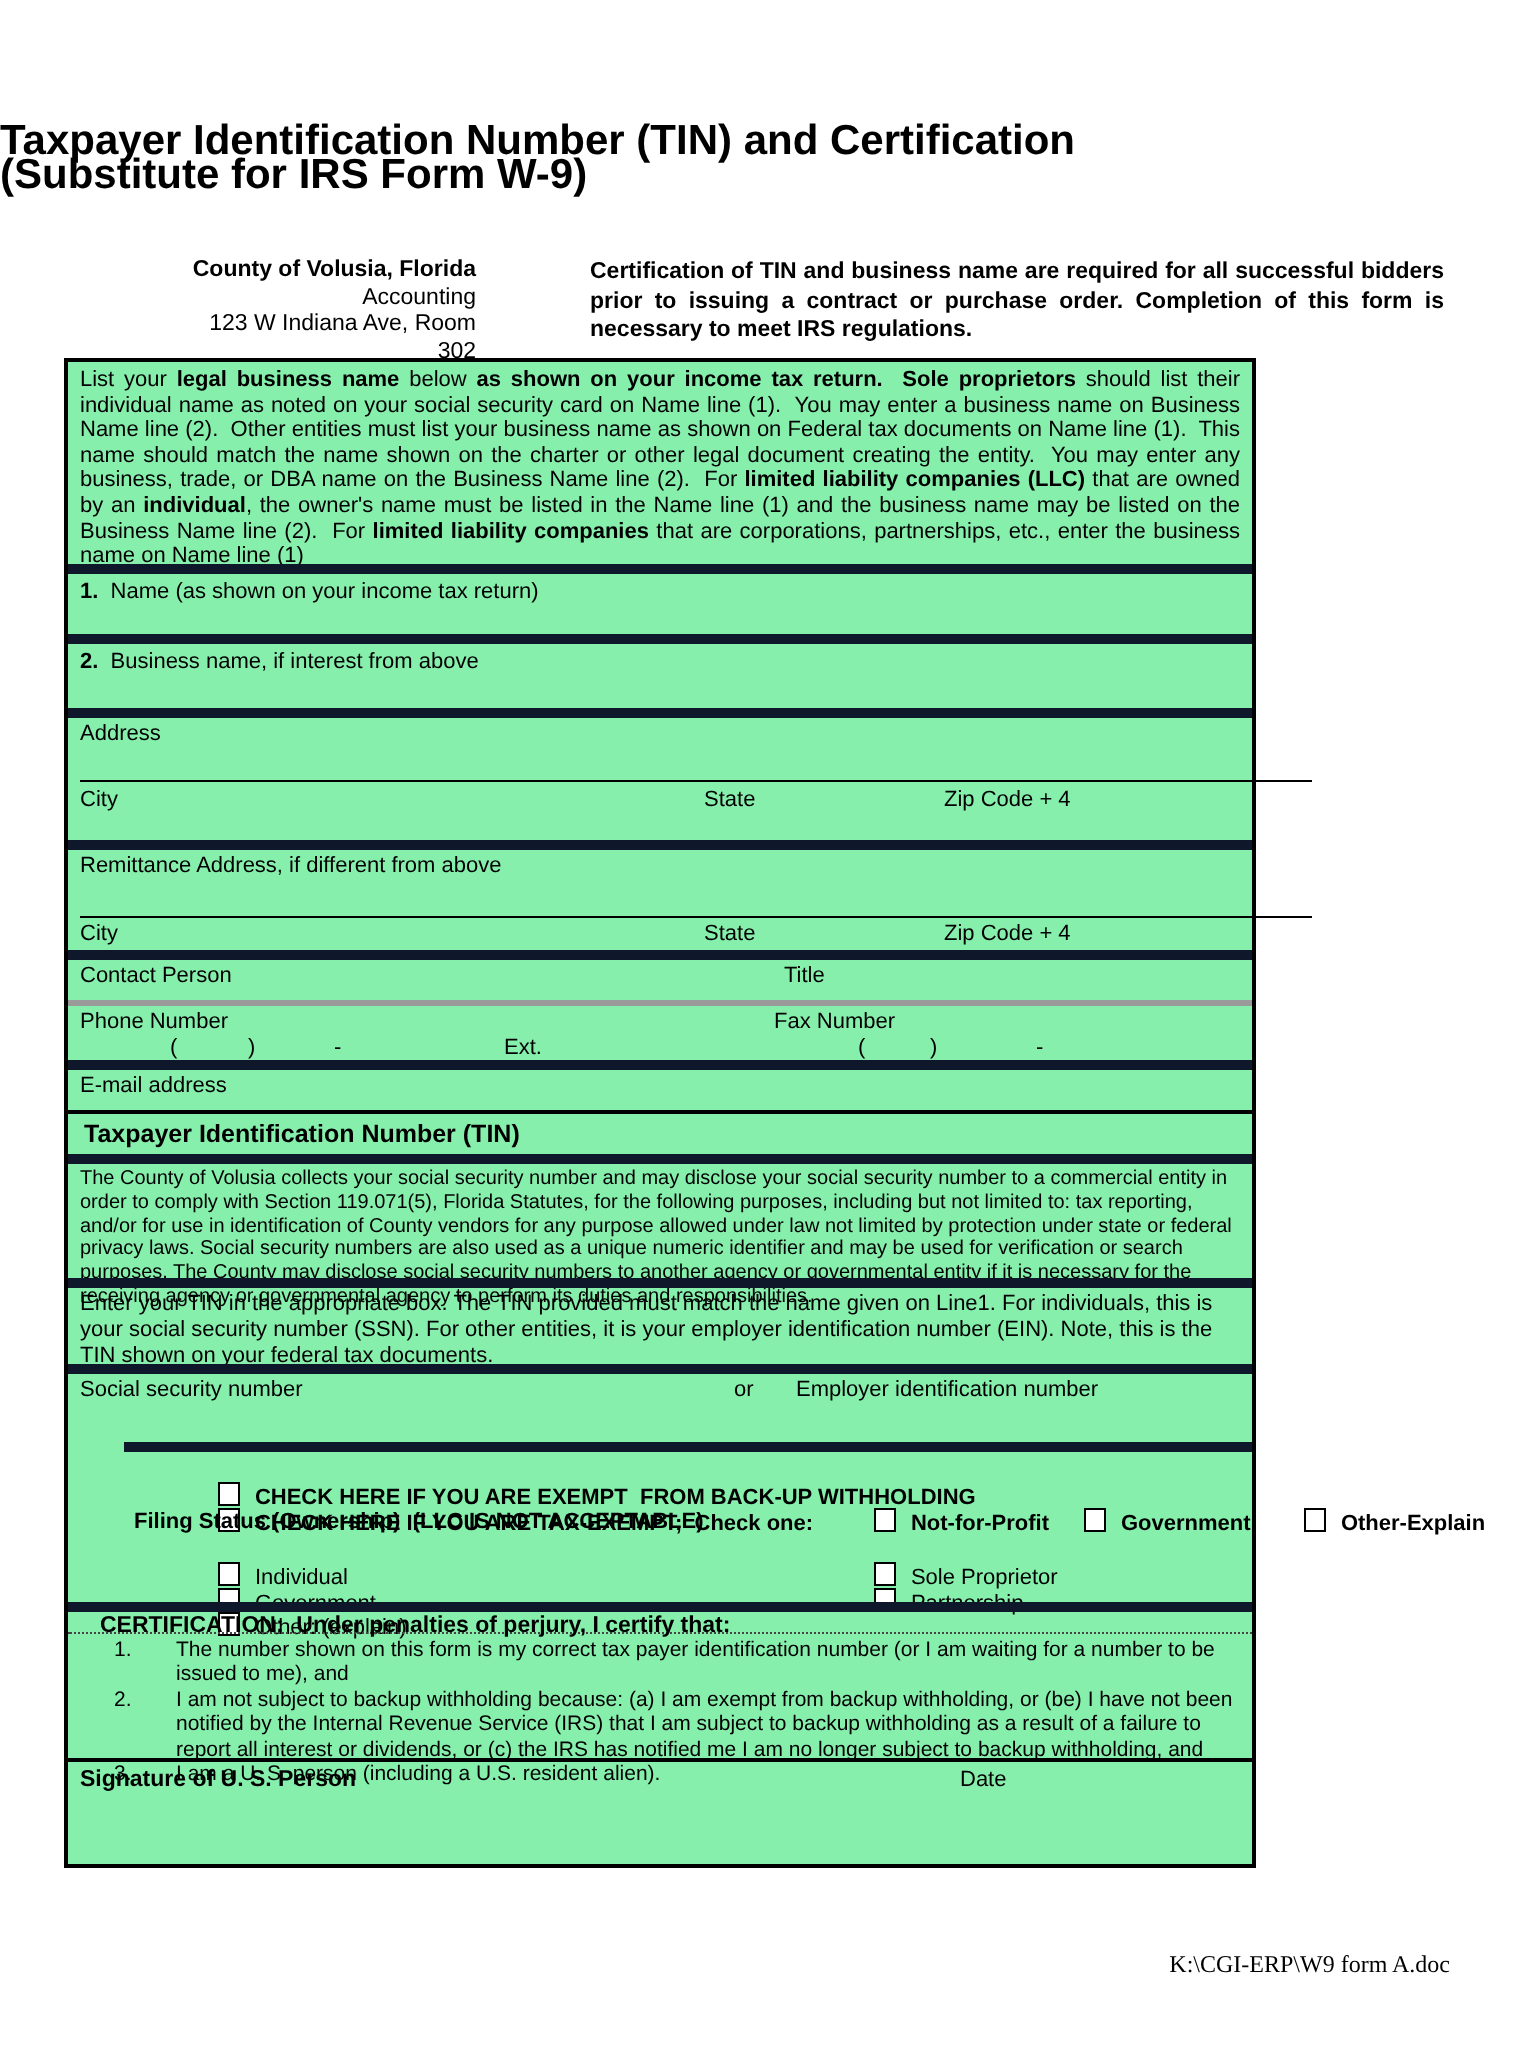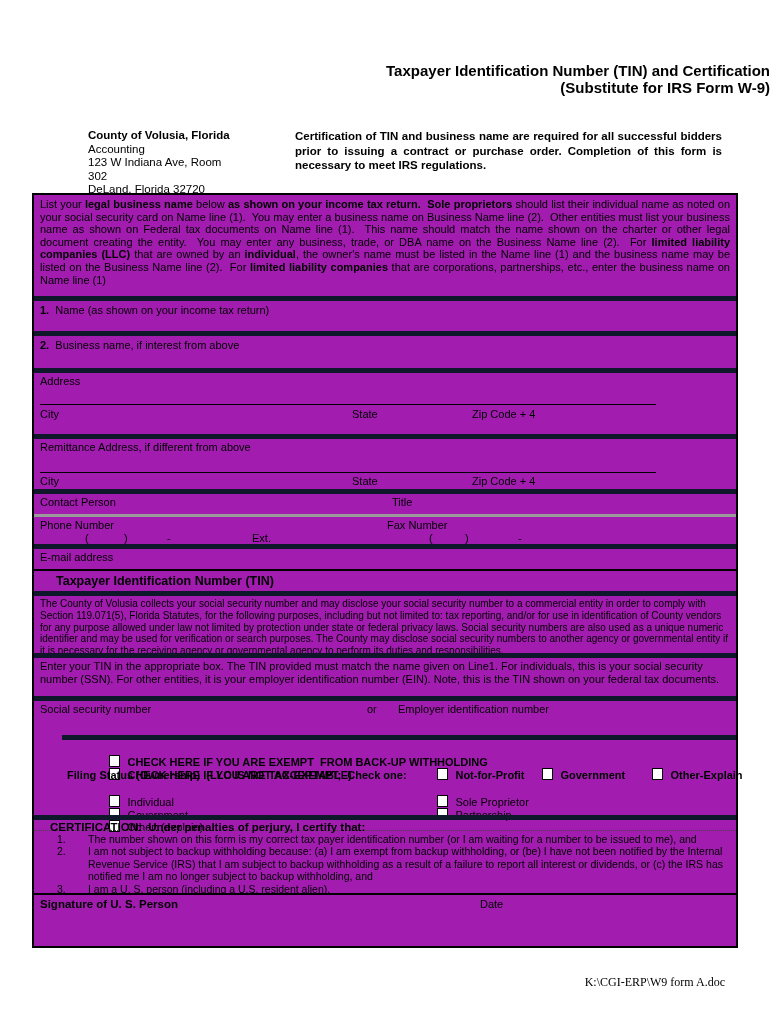--- a/index.html
+++ b/index.html
@@ -1,46 +1,46 @@
 <!DOCTYPE html>
 <html><head>
 <meta charset="utf-8">
 <style>
   html,body { margin:0; padding:0; background:#fff; }
   .page { position:relative; width:770px; height:1024px; background:#fff;
           font-family:"Liberation Sans", sans-serif; color:#000; overflow:hidden; }
 
-  .title { position:absolute; top:62px; left:0; width:100%; text-align:right;
-           font-weight:bold; font-size:15px; line-height:17px; }
+  .title { position:absolute; top:62px; left:0; width:100%; text-align:left;
+           font-weight:bold; font-size:21px; line-height:17px; }
 
   .header { position:absolute; top:129px; left:88px; width:634px; display:flex; }
-  .agency { width:150px; text-align:left; font-size:11.5px; line-height:13.5px; }
+  .agency { width:150px; text-align:right; font-size:11.5px; line-height:13.5px; }
   .agency .name { font-weight:bold; }
   .notice { width:427px; margin-left:57px; font-weight:bold; font-size:11.5px;
             line-height:14.5px; text-align:justify; }
 
-  .form-table { position:absolute; top:193px; left:32px; width:706px;
-                border:2px solid #000; background:#a21caf; box-sizing:border-box; }
+  .form-table { position:absolute; top:179px; left:32px; width:596px;
+                border:2px solid #000; background:#86efac; box-sizing:border-box; }
   .row { position:relative; border-top:5px solid #0f172a; box-sizing:border-box; font-size:11px; }
   .row:first-child { border-top:none; }
   .abs { position:absolute; top:2px; }
   .bot { position:absolute; bottom:2px; }
   .b { font-weight:bold; }
   .pre { white-space:pre-wrap; }
   .rule { position:absolute; left:6px; width:616px; border-bottom:1px solid #000; }
 
   .r-instructions { height:101px; padding:3px 6px; line-height:12.6px; text-align:justify; }
   .r-name { height:35px; padding:3px 6px; }
   .r-business { height:37px; padding:3px 6px; }
   .r-address { height:54px; }
   .r-remit { height:55px;margin-top:12px; }
   .r-contact { height:25px; }
   .r-phone { height:30px; border-top:3px solid #9a9a9a; }
   .r-email { height:25px; }
-  .r-tin-head { height:22px; border-top:2px solid #000; padding:3px 22px;
+  .r-tin-head { height:22px; border-top:2px solid #000; padding:3px 8px;
                 font-weight:bold; font-size:12.5px; }
   .r-privacy { height:62px; padding:2px 6px; font-size:10px; line-height:11.8px; }
   .r-enter { height:43px; padding:2px 6px; line-height:13px; }
   .r-ssn { height:39px; }
   .r-checks { height:80px;margin-left:28px; }
   .r-cert-head { height:16px; padding:1px 16px; font-weight:bold; font-size:11.5px;
                  border-bottom:1px dotted #444; }
   .r-cert-list { height:62px; border-top:none; padding-top:2px; font-size:10.5px;
                  line-height:12.4px; }
   .r-signature { height:53px; border-top:2px solid #000; }

